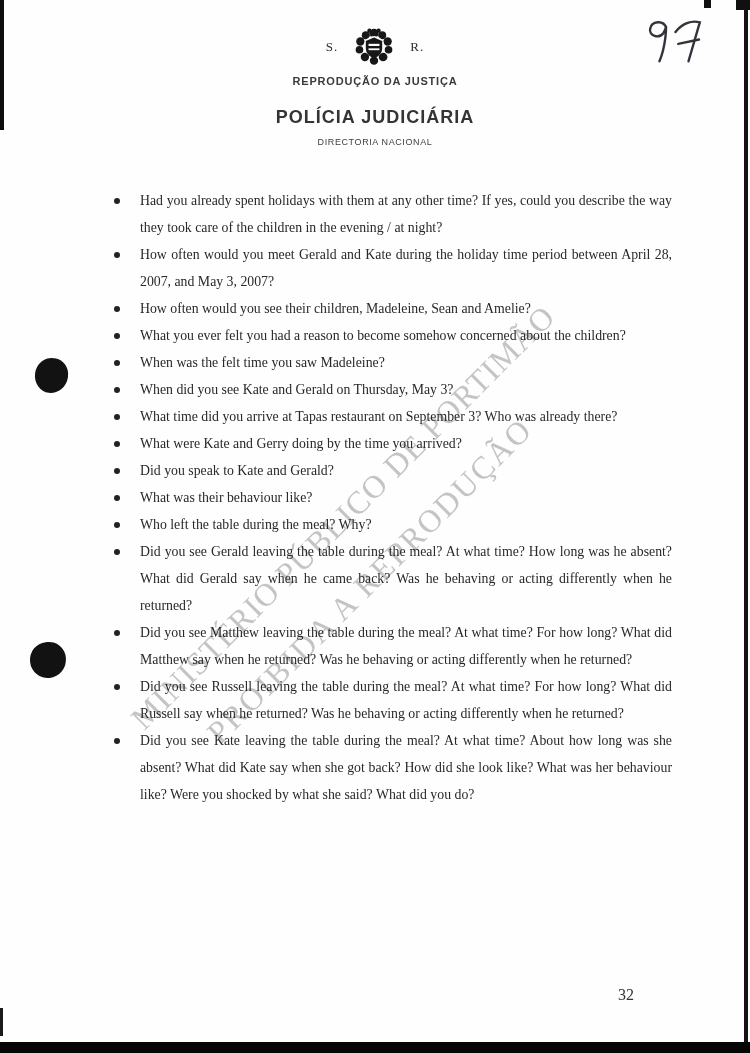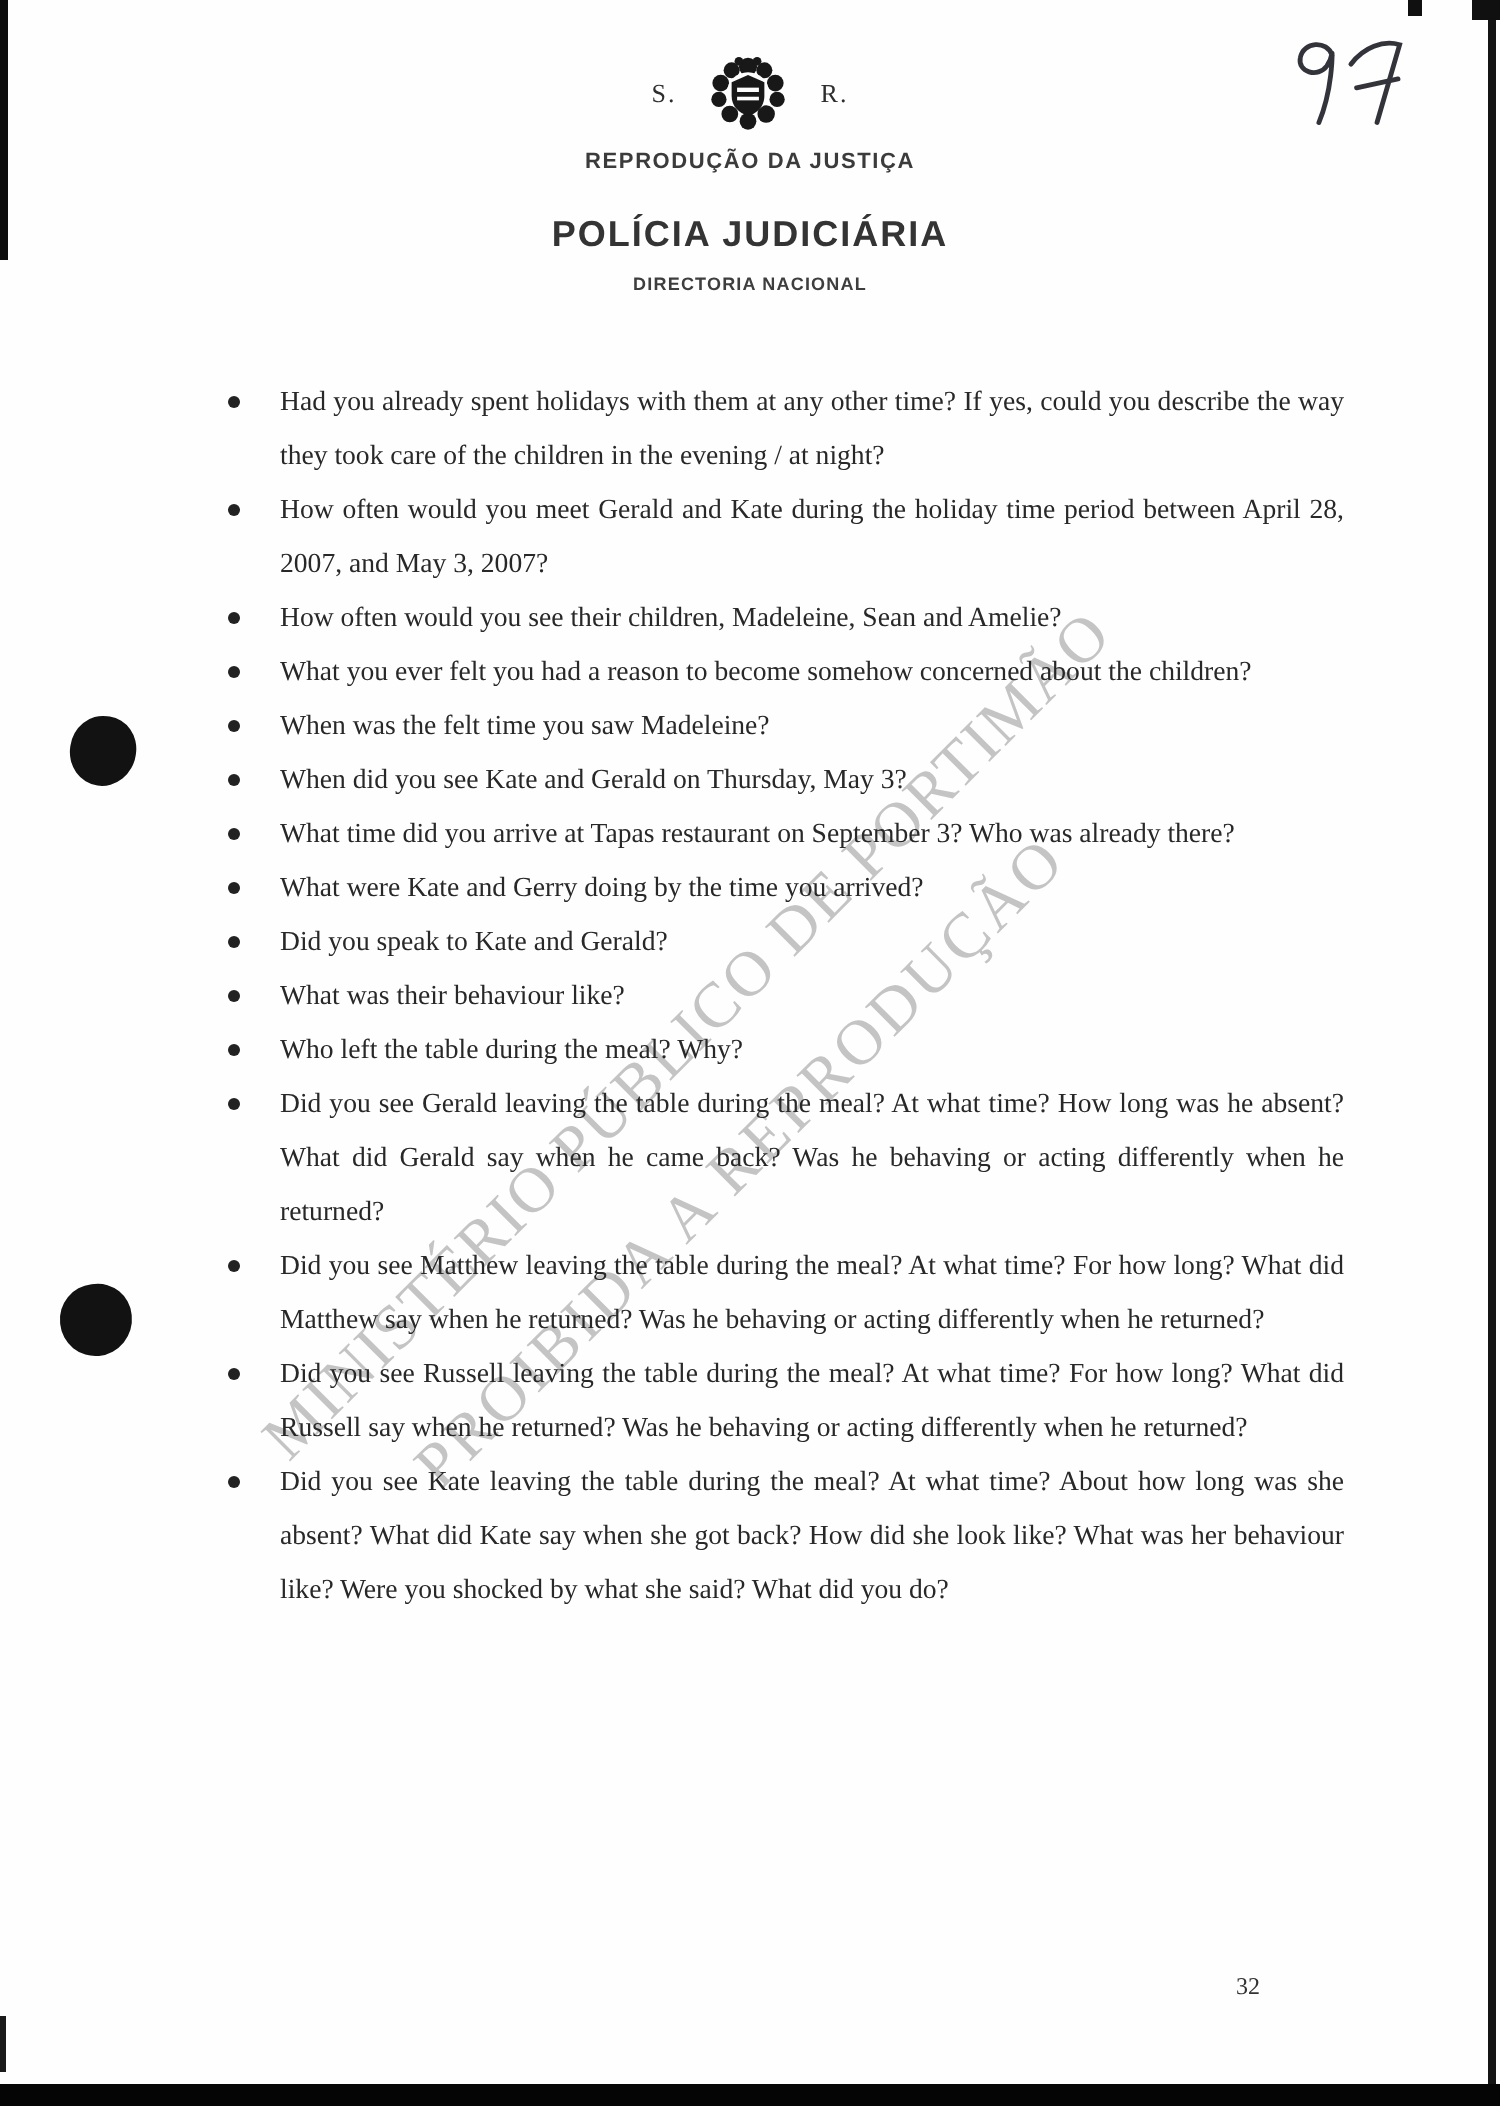--- a/index.html
+++ b/index.html
@@ -25,21 +25,21 @@
   .handwritten{position:absolute;left:646px;top:14px;}
   
   .doc-header{position:absolute;left:0;top:24px;width:750px;text-align:center;}
   .crest-row{display:flex;align-items:center;justify-content:center;gap:16px;height:46px;}
   .crest-sr{font-size:13px;color:#2e2e2e;letter-spacing:1px;}
   .ministry{margin-top:5px;font-family:"Liberation Sans","DejaVu Sans",sans-serif;
     font-size:11px;font-weight:bold;letter-spacing:0.8px;color:#3b3b3b;}
   .pj-title{margin-top:20px;font-family:"Liberation Sans","DejaVu Sans",sans-serif;
     font-size:18px;font-weight:bold;letter-spacing:1px;color:#343434;}
   .directoria{margin-top:9px;font-family:"Liberation Sans","DejaVu Sans",sans-serif;
-    font-size:9px;font-weight:bold;letter-spacing:0.6px;color:#3e3e3e;}
+    font-size:9px;font-weight:normal;letter-spacing:0.6px;color:#3e3e3e;}
   
   .watermark span{
     position:absolute;
     font-family:"Liberation Serif","DejaVu Serif",serif;
     white-space:nowrap;
     transform-origin:0 100%;
     transform:rotate(-45deg);
     z-index:1;
   }
   .wm1{left:150px;top:700px;font-size:32px;letter-spacing:1px;}
@@ -55,21 +55,21 @@
     font-size:13.8px;line-height:27px;
     text-align:justify;
   }
   .questions li::before{
     content:"";
     position:absolute;left:2px;top:11px;
     width:6px;height:6px;border-radius:50%;
     background:#222;
   }
   
-  .page-num{position:absolute;left:618px;top:986px;font-size:12px;color:#333;z-index:2;}
+  .page-num{position:absolute;left:618px;top:986px;font-size:16px;color:#333;z-index:2;}
 </style>
 </head>
 <body>
 
 <div class="page">
 
   <div class="edge-left-top"></div>
   <div class="edge-left-bottom"></div>
   <div class="edge-right"></div>
   <div class="edge-right-cap"></div>

